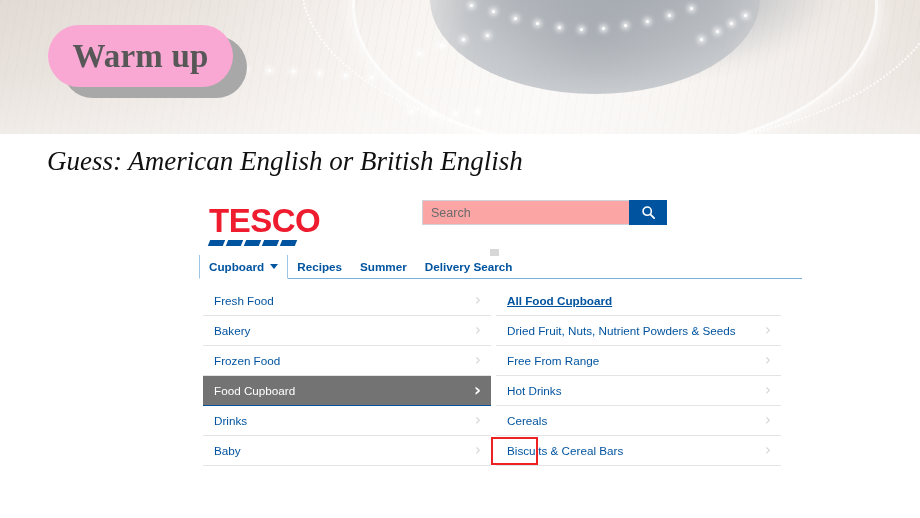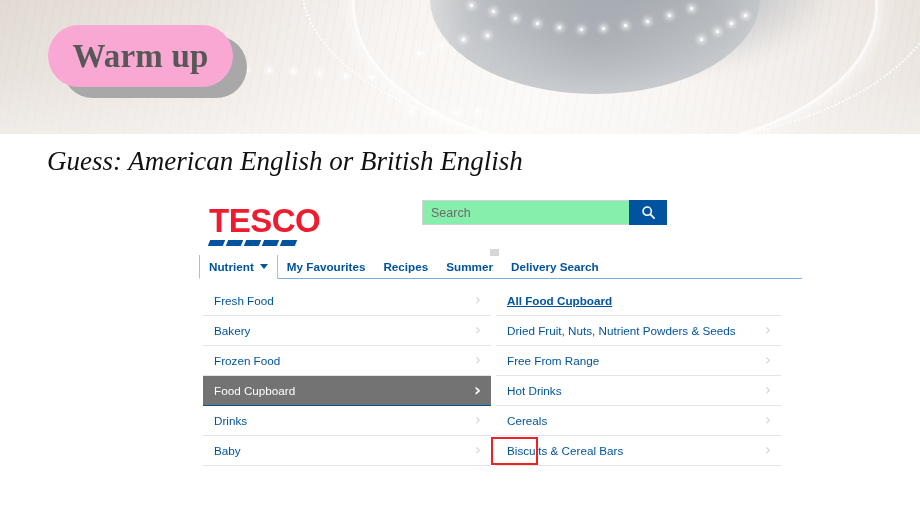--- a/index.html
+++ b/index.html
@@ -186,21 +186,21 @@
   .search-input {
     flex: 1;
     border: 1px solid #cfd2d6;
     border-right: none;
     box-sizing: border-box;
     font-family: "Liberation Sans", sans-serif;
     font-size: 12.5px;
     color: #333;
     padding: 0 8px;
     outline: none;
-    background: #86efac;
+    background: #fca5a5;
   }
   .search-input::placeholder { color: #6b6b6b; opacity: 1; }
   .search-btn {
     width: 38px;
     background: #00539f;
     border: 1px solid #00539f;
     box-sizing: border-box;
     display: flex;
     align-items: center;
     justify-content: center;
@@ -406,25 +406,22 @@
             <line x1="10" y1="10" x2="14" y2="14" stroke="#ffffff" stroke-width="1.9" stroke-linecap="round"></line>
           </svg>
         </button>
       </div>
     </div>
 
     <div class="nav">
       <div class="nav-artifact"></div>
       <div class="nav-inner">
         <div class="nav-tab active">
-          <span>Nutrient</span>
+          <span>Cupboard</span>
           <span class="caret"></span>
-        </div>
-        <div class="nav-tab">
-          <span>My Favourites</span>
         </div>
         <div class="nav-tab">
           <span>Recipes</span>
         </div>
         <div class="nav-tab">
           <span>Summer</span>
         </div>
         <div class="nav-tab">
           <span>Delivery Search</span>
         </div>

